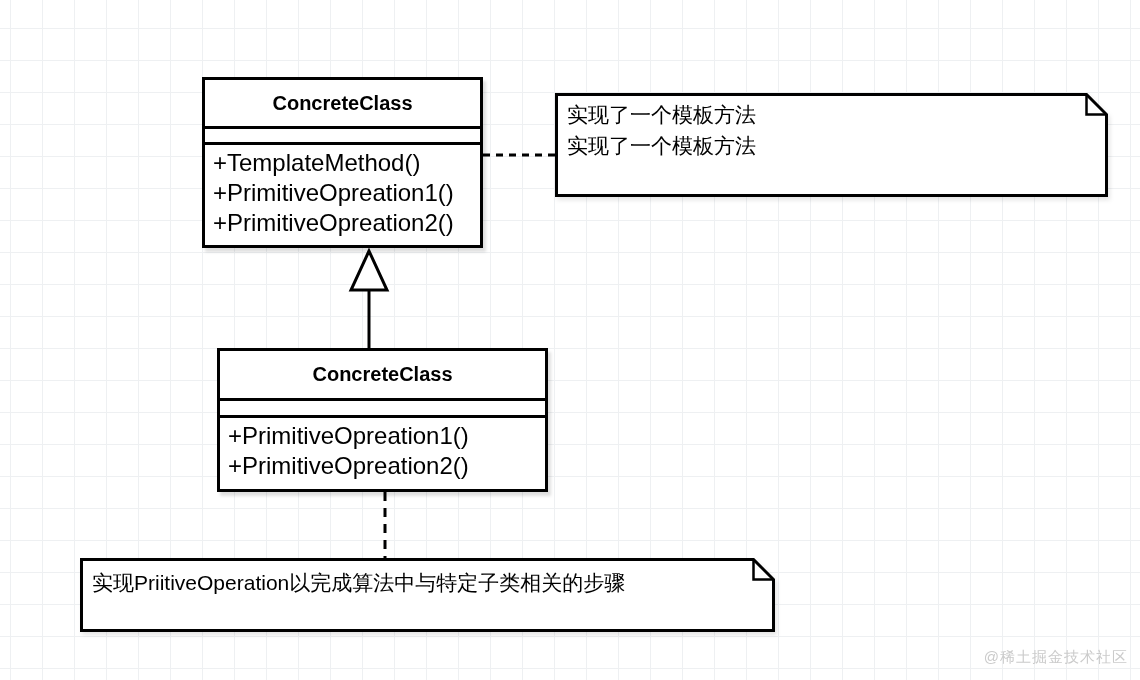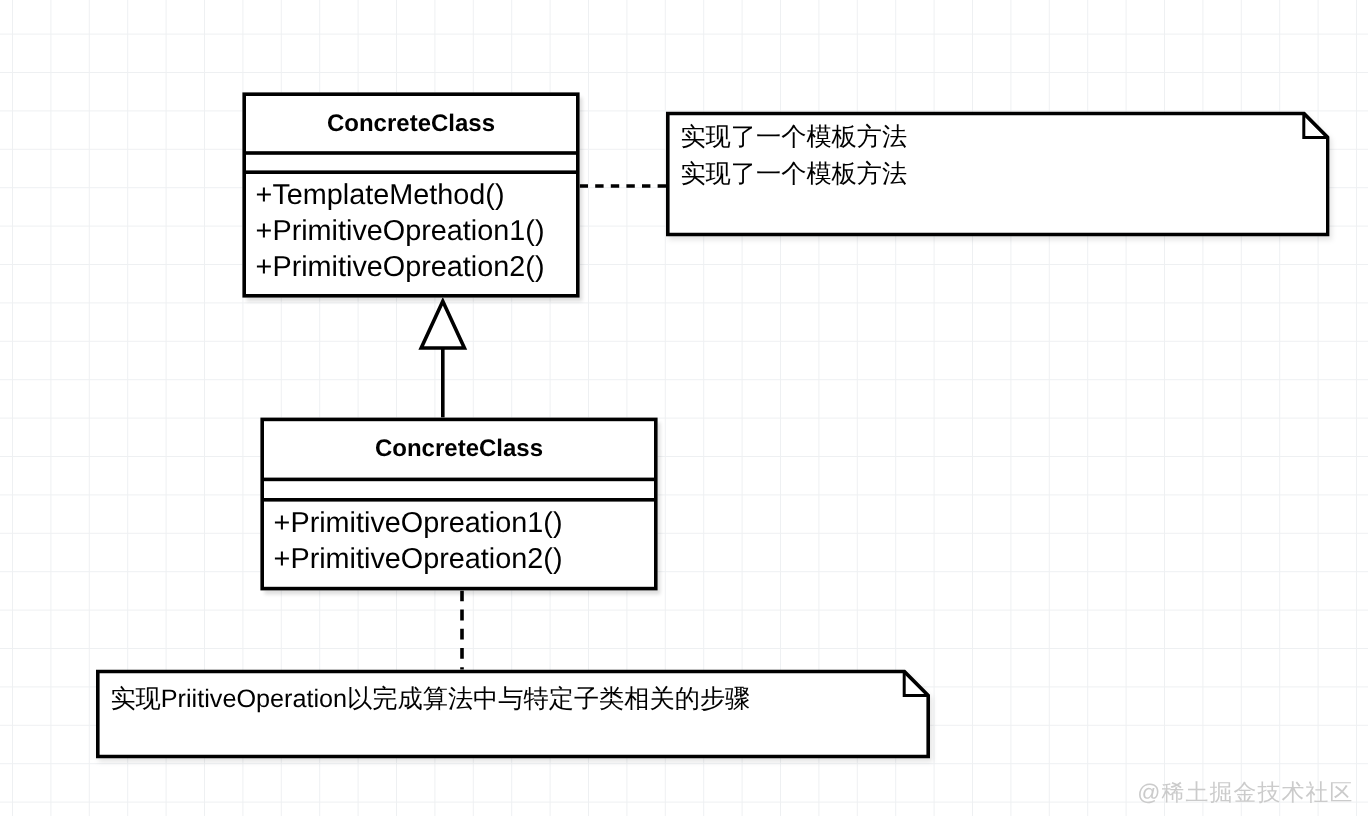--- a/index.html
+++ b/index.html
@@ -76,21 +76,21 @@
     color: #000000;
     white-space: nowrap;
   }
   #note-1 { left: 555px; top: 93px;  width: 514px; height: 104px; }
   #note-2 { left: 80px;  top: 558px; width: 695px; height: 74px; }
   #note-2 .note-text { padding-top: 9px; }
   .watermark {
     position: absolute;
     right: 12px;
     top: 648px;
-    font-size: 19px;
+    font-size: 15px;
     color: #cbcbcb;
     letter-spacing: 1px;
   }
 </style>
 </head>
 <body>
 
 <div class="canvas">
 
   <svg class="connectors" viewBox="0 0 1140 680">

